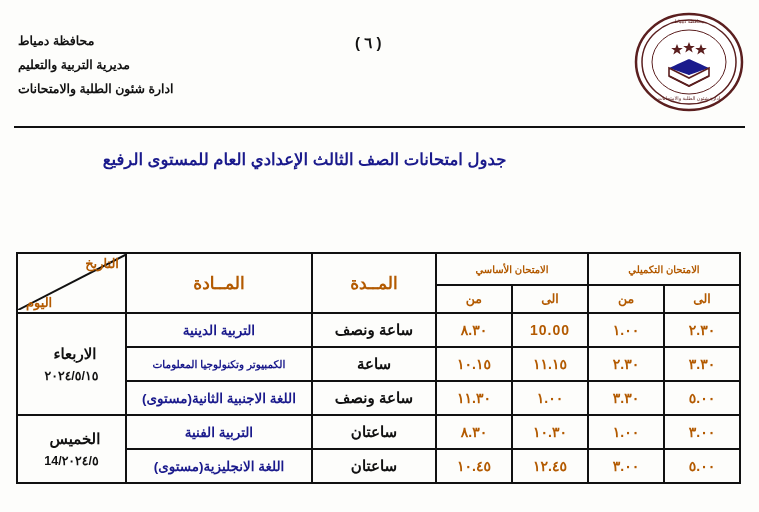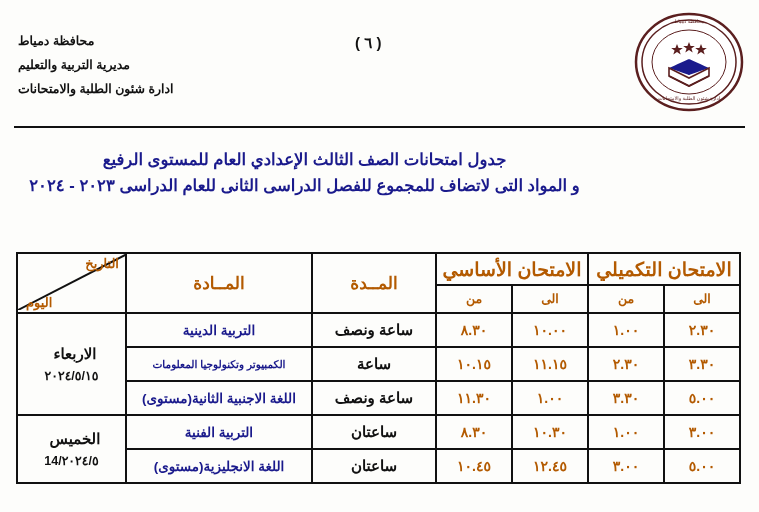--- a/index.html
+++ b/index.html
@@ -95,21 +95,21 @@
     border: 2px solid #111;
     text-align: center;
     vertical-align: middle;
     padding: 0;
     font-weight: bold;
   }
 
   
   .hd-top {
     color: #b35a00;
-    font-size: 19px;
+    font-size: 10px;
     height: 30px;
   }
   .hd-sub {
     color: #b35a00;
     font-size: 12.5px;
     height: 26px;
     font-family: Liberation Serif, serif;
   }
   .hd-big {
     color: #b35a00;
@@ -201,21 +201,20 @@
     <div>محافظة دمياط</div>
     <div>مديرية التربية والتعليم</div>
     <div>ادارة شئون الطلبة والامتحانات</div>
   </div>
 
   <div class="rule"></div>
 </div>
 
 <div class="title-block">
   <div class="title-line">جدول امتحانات الصف الثالث الإعدادي العام للمستوى الرفيع</div>
-  <div class="title-line">و المواد التى لاتضاف للمجموع للفصل الدراسى الثانى للعام الدراسى ٢٠٢٣ - ٢٠٢٤</div>
 </div>
 
 <div class="table-wrap">
   <table class="sched">
     <colgroup>
       <col style="width:76px">
       <col style="width:76px">
       <col style="width:76px">
       <col style="width:76px">
       <col style="width:124px">
@@ -242,21 +241,21 @@
         <th class="hd-sub">الى</th>
         <th class="hd-sub">من</th>
         <th class="hd-sub">الى</th>
         <th class="hd-sub">من</th>
       </tr>
     </thead>
     <tbody>
       <tr>
         <td class="num">٢.٣٠</td>
         <td class="num">١.٠٠</td>
-        <td class="num">١٠.٠٠</td>
+        <td class="num">10.00</td>
         <td class="num">٨.٣٠</td>
         <td class="dur">ساعة ونصف</td>
         <td class="subj">التربية الدينية</td>
         <td class="daycell" rowspan="3">
           <span class="dnm">الاربعاء</span>
           <span class="ddt">٢٠٢٤/٥/١٥</span>
         </td>
       </tr>
       <tr>
         <td class="num">٣.٣٠</td>

